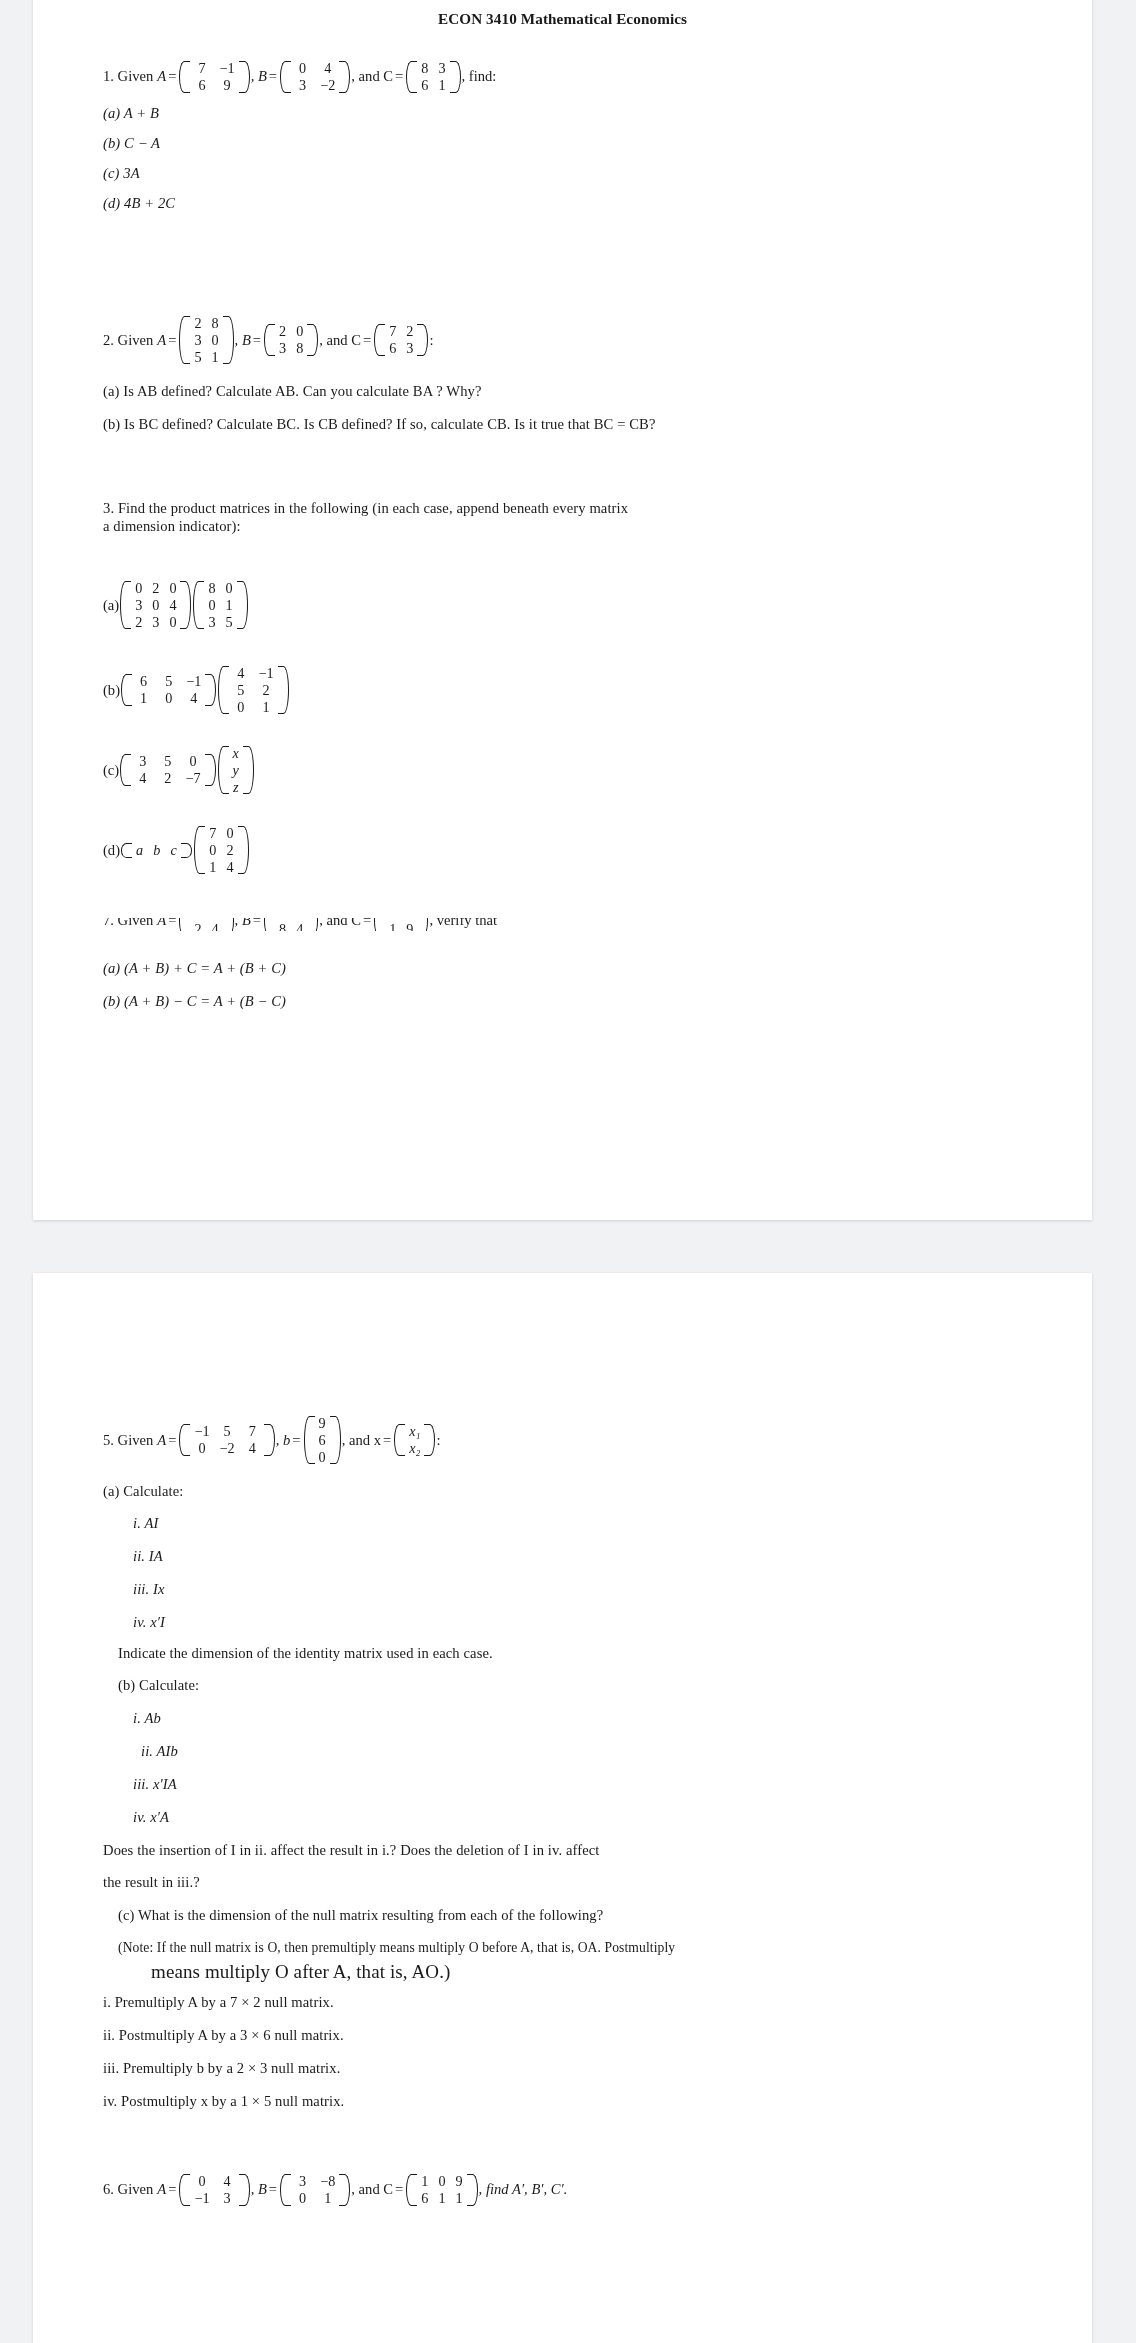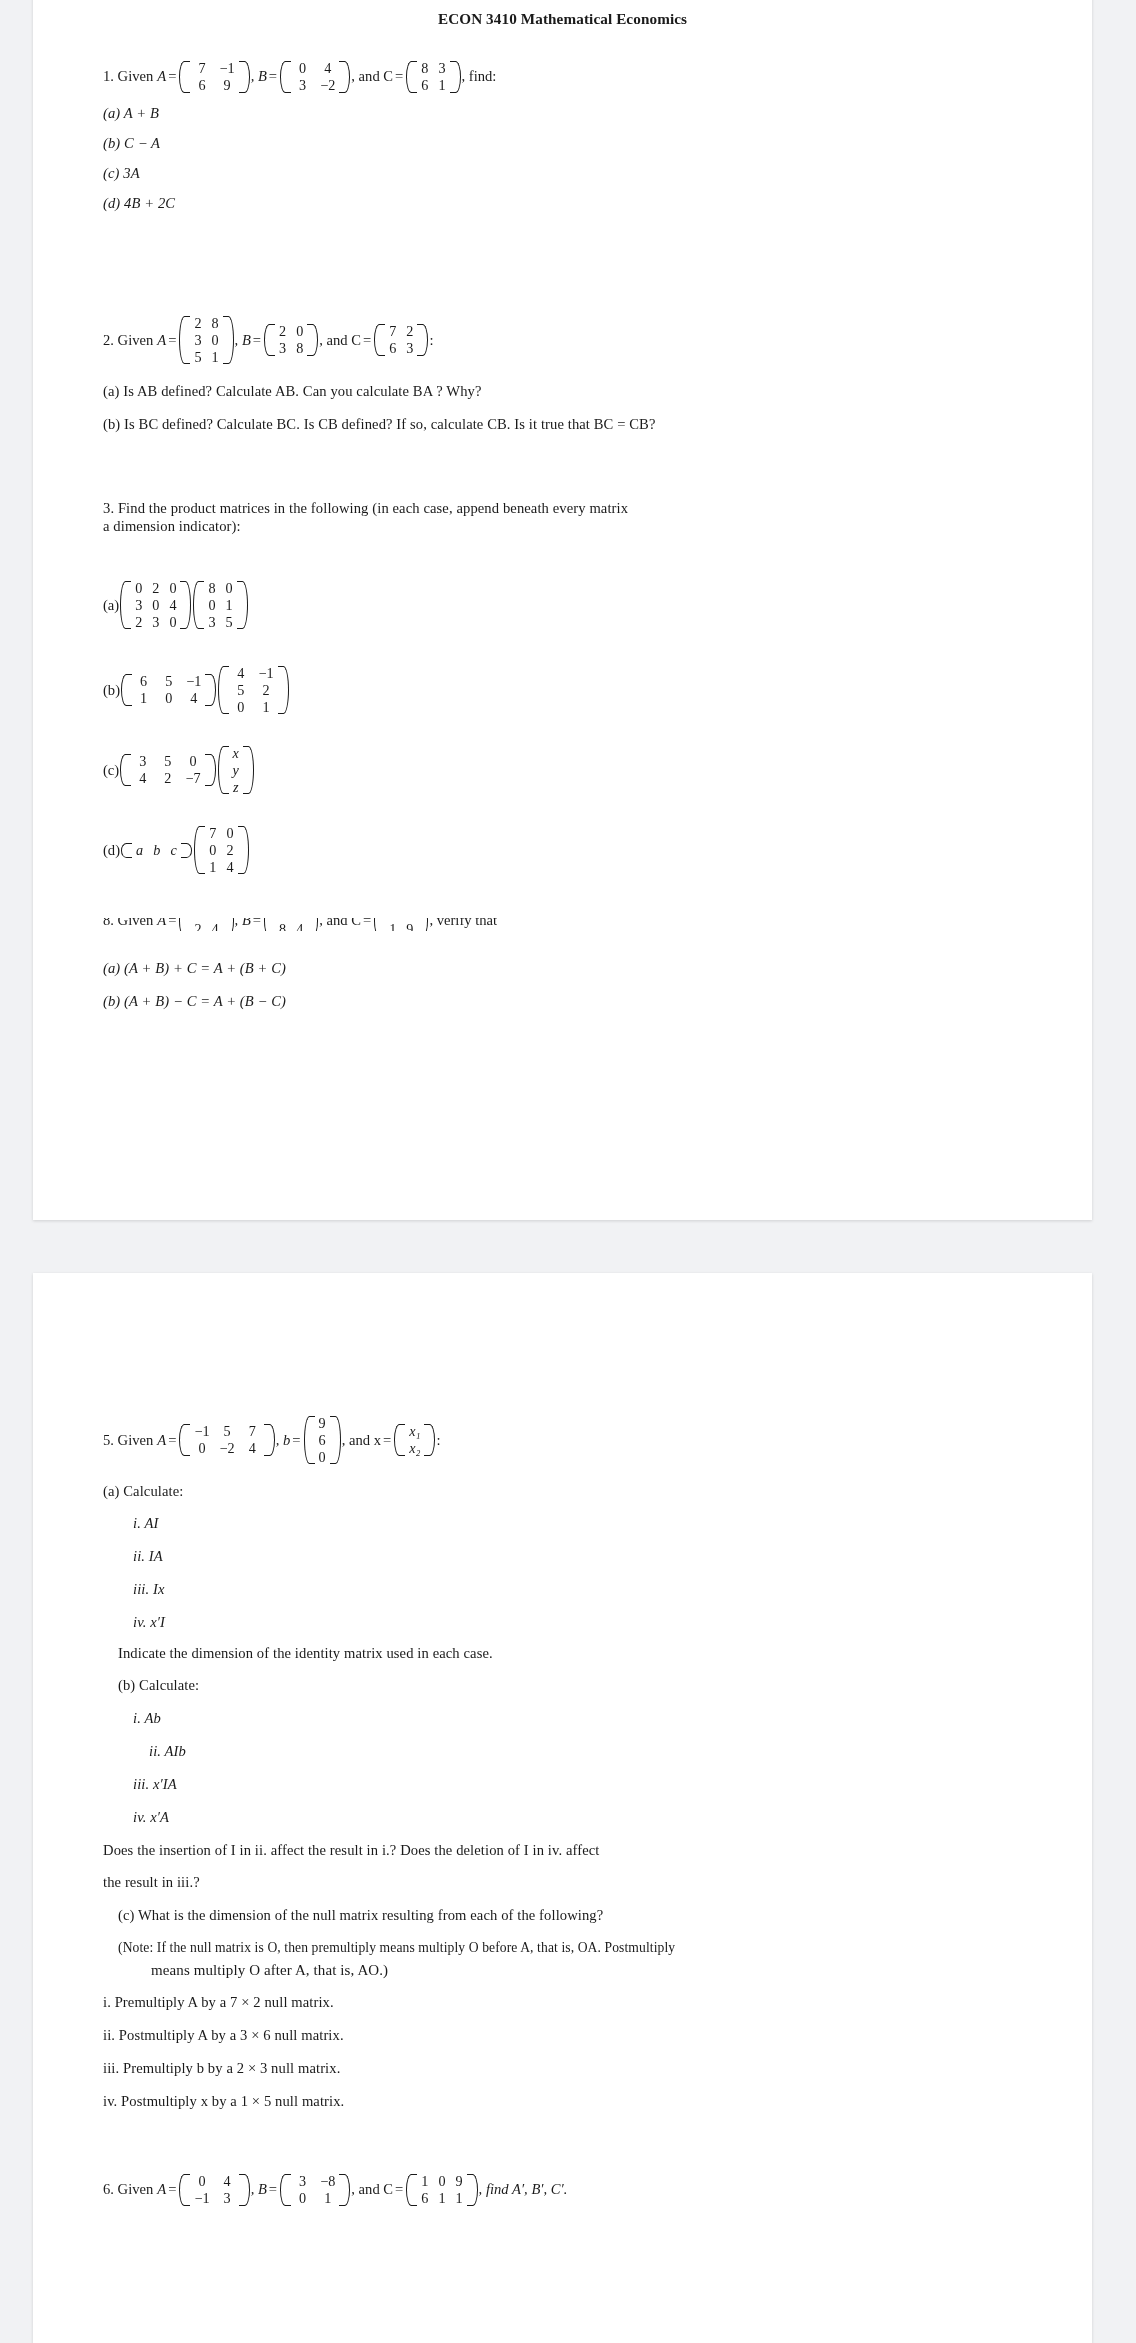--- a/index.html
+++ b/index.html
@@ -321,21 +321,21 @@
           <span>2</span>
           <span>1</span>
           <span>4</span>
         </span>
         <span class="paren r"></span>
       </span>
     </div>
 
     <div class="clipped" style="left:70px; top:958px; width:700px;">
       <div class="inner">
-        <span>8. Given</span>
+        <span>7. Given</span>
         <span class="gap"></span>
         <span class="it">A</span>
         <span class="op">=</span>
         <span class="mtx">
           <span class="paren l"></span>
           <span class="mgrid" style="grid-template-columns:repeat(2,1fr);">
             <span>8</span>
             <span>3</span>
             <span>2</span>
             <span>4</span>
@@ -423,30 +423,30 @@
     <div class="ln" style="left:70px; top:210px;">(a) Calculate:</div>
     <div class="ln it" style="left:100px; top:242px;">i. AI</div>
     <div class="ln it" style="left:100px; top:275px;">ii. IA</div>
     <div class="ln it" style="left:100px; top:308px;">iii. Ix</div>
     <div class="ln it" style="left:100px; top:341px;font-family:Liberation Serif, serif;">iv. x′I</div>
 
     <div class="ln" style="left:85px; top:372px;text-align:right;">Indicate the dimension of the identity matrix used in each case.</div>
 
     <div class="ln" style="left:85px; top:404px;">(b) Calculate:</div>
     <div class="ln it" style="left:100px; top:437px;">i. Ab</div>
-    <div class="ln it" style="left:116px; top:470px;font-style:italic;">ii. AIb</div>
+    <div class="ln it" style="left:108px; top:470px;font-style:italic;">ii. AIb</div>
     <div class="ln it" style="left:100px; top:503px;">iii. x′IA</div>
     <div class="ln it" style="left:100px; top:536px;">iv. x′A</div>
 
     <div class="ln" style="left:70px; top:569px;">Does the insertion of I in ii. affect the result in i.? Does the deletion of I in iv. affect</div>
     <div class="ln" style="left:70px; top:601px;">the result in iii.?</div>
 
     <div class="ln" style="left:85px; top:634px;">(c) What is the dimension of the null matrix resulting from each of the following?</div>
     <div class="ln" style="left:85px; top:667px; font-size:13.6px;">(Note: If the null matrix is O, then premultiply means multiply O before A, that is, OA. Postmultiply</div>
-    <div class="ln" style="left:118px; top:688px; font-size:15px;">means multiply O after A, that is, AO.)</div>
+    <div class="ln" style="left:118px; top:688px; font-size:19px;">means multiply O after A, that is, AO.)</div>
 
     <div class="ln" style="left:70px; top:721px;">i. Premultiply A by a 7 × 2 null matrix.</div>
     <div class="ln" style="left:70px; top:754px;">ii. Postmultiply A by a 3 × 6 null matrix.</div>
     <div class="ln" style="left:70px; top:787px;">iii. Premultiply b by a 2 × 3 null matrix.</div>
     <div class="ln" style="left:70px; top:820px;text-align:right;">iv. Postmultiply x by a 1 × 5 null matrix.</div>
 
     <div class="mathline" style="left:70px; top:900px;">
       <span>6. Given</span>
       <span class="gap"></span>
       <span class="it">A</span>

